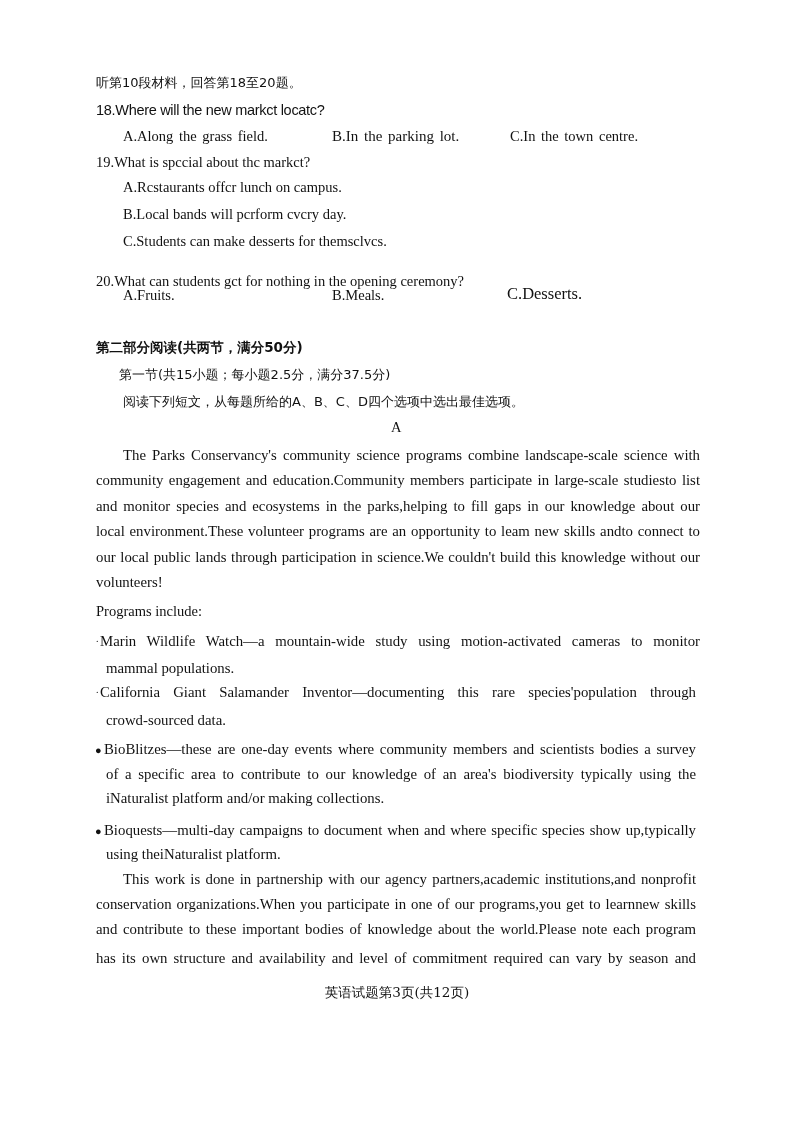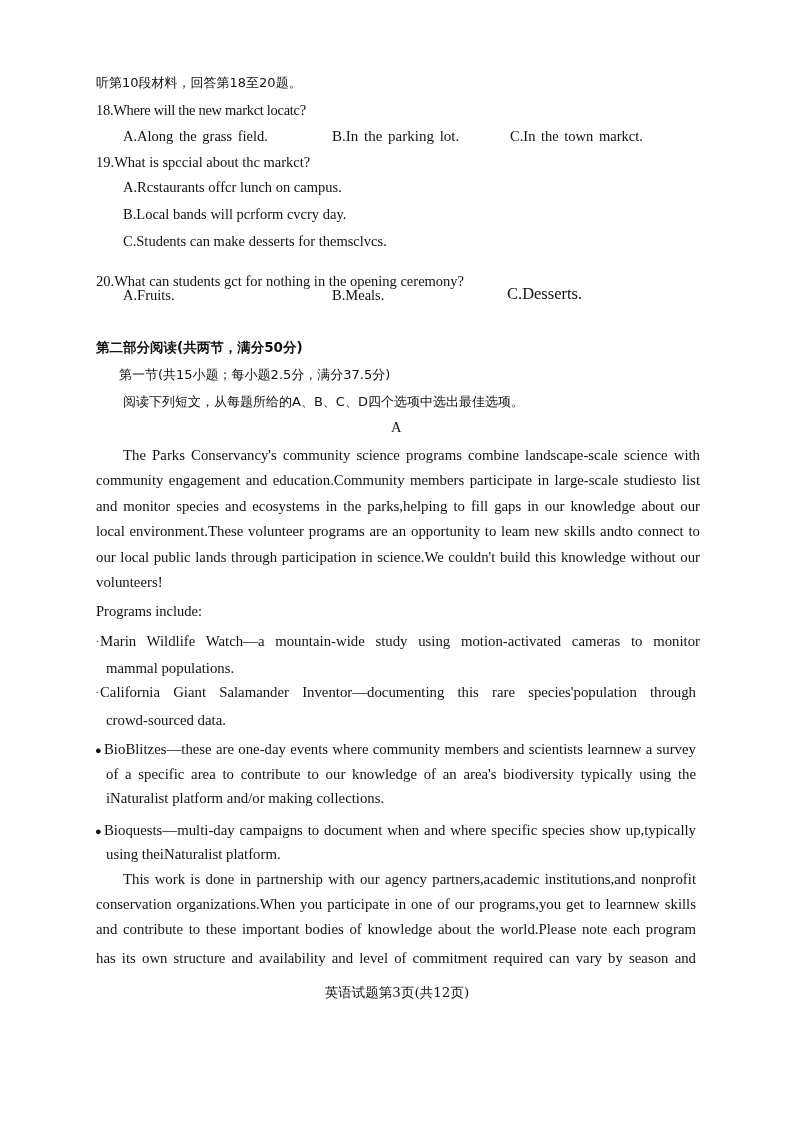--- a/index.html
+++ b/index.html
@@ -1,37 +1,37 @@
 <!DOCTYPE html>
 <html><head>
   <meta charset="utf-8">
   <style>
     html, body { margin: 0; padding: 0; background: #ffffff; }
     body { width: 794px; height: 1123px; position: relative; overflow: hidden; color: #111; }
     .page { position: absolute; left: 0; top: 0; width: 794px; height: 1123px; border-radius: 20px; }
     .serif { font-family: Liberation Serif, serif; }
-    .sans { font-family: Liberation Serif, serif; }
+    .sans { font-family: Liberation Sans, sans-serif; }
     .line { position: absolute; white-space: nowrap; font-size: 14.5px; line-height: 18px; }
     .cjk { font-family: "DejaVu Sans", sans-serif; font-size: 13px; }
     .bold { font-weight: bold; }
     .just { position: absolute; left: 96px; width: 604px; font-size: 14.8px; line-height: 25.4px; text-align: justify; text-align-last: justify; white-space: normal; }
     .just.last { text-align-last: left; }
     .opt { position: absolute; white-space: nowrap; }
   </style>
 </head>
 <body>
 
 <div class="page">
 
   <div class="line cjk" style="left:96px; top:74px;">听第10段材料，回答第18至20题。</div>
 
   <div class="line sans" style="left:96px; top:101px; font-size:14.5px; letter-spacing:-0.3px;">18.Where will the new markct locatc?</div>
   <div class="opt serif" style="left:123px; top:128px; font-size:14.5px; word-spacing:2px;">A.Along the grass field.</div>
   <div class="opt serif" style="left:332px; top:128px; font-size:15px; word-spacing:2px;">B.In the parking lot.</div>
-  <div class="opt serif" style="left:510px; top:128px; font-size:14.5px; word-spacing:2px;">C.In the town markct.</div>
+  <div class="opt serif" style="left:510px; top:128px; font-size:14.5px; word-spacing:2px;">C.In the town centre.</div>
 
   <div class="line serif" style="left:96px; top:153px; font-size:14.5px;">19.What is spccial about thc markct?</div>
   <div class="opt serif" style="left:123px; top:179px; font-size:14.5px;">A.Rcstaurants offcr lunch on campus.</div>
   <div class="opt serif" style="left:123px; top:206px; font-size:14.5px;">B.Local bands will pcrform cvcry day.</div>
   <div class="opt serif" style="left:123px; top:233px; font-size:14.5px;">C.Students can make desserts for themsclvcs.</div>
 
   <div class="line serif" style="left:96px; top:260px; font-size:14.5px;margin-top:12px;">20.What can students gct for nothing in the opening ceremony?</div>
   <div class="opt serif" style="left:123px; top:287px; font-size:14.5px;">A.Fruits.</div>
   <div class="opt serif" style="left:332px; top:287px; font-size:14.5px;">B.Meals.</div>
   <div class="opt serif" style="left:507px; top:284px; font-size:16.5px;">C.Desserts.</div>
@@ -56,21 +56,21 @@
       <div class="just serif" style="top:629px; left:100px; width:600px;">Marin Wildlife Watch—a mountain-wide study using motion-activated cameras to monitor</div>
       <div class="just serif last" style="top:656px; left:106px; width:594px;">mammal populations.</div>
     </div>
     <div>
       <span class="line serif" style="left:96px; top:681px; font-size:10px;">.</span>
       <div class="just serif" style="top:680px; left:100px; width:596px;">California Giant Salamander Inventor—documenting this rare species'population through</div>
       <div class="just serif last" style="top:708px; left:106px; width:590px;">crowd-sourced data.</div>
     </div>
     <div>
       <span class="line serif" style="left:95px; top:741px; font-size:11px;">●</span>
-      <div class="just serif" style="top:737px; left:104px; width:592px;">BioBlitzes—these are one-day events where community members and scientists learnnew a survey</div>
+      <div class="just serif" style="top:737px; left:104px; width:592px;">BioBlitzes—these are one-day events where community members and scientists bodies a survey</div>
       <div class="just serif" style="top:762px; left:106px; width:590px;">of a specific area to contribute to our knowledge of an area's biodiversity typically using the</div>
       <div class="just serif last" style="top:786px; left:106px; width:590px;">iNaturalist platform and/or making collections.</div>
     </div>
     <div>
       <span class="line serif" style="left:95px; top:822px; font-size:11px;">●</span>
       <div class="just serif" style="top:818px; left:104px; width:592px;">Bioquests—multi-day campaigns to document when and where specific species show up,typically</div>
       <div class="just serif last" style="top:842px; left:106px; width:590px;">using theiNaturalist platform.</div>
     </div>
   </div>
 

